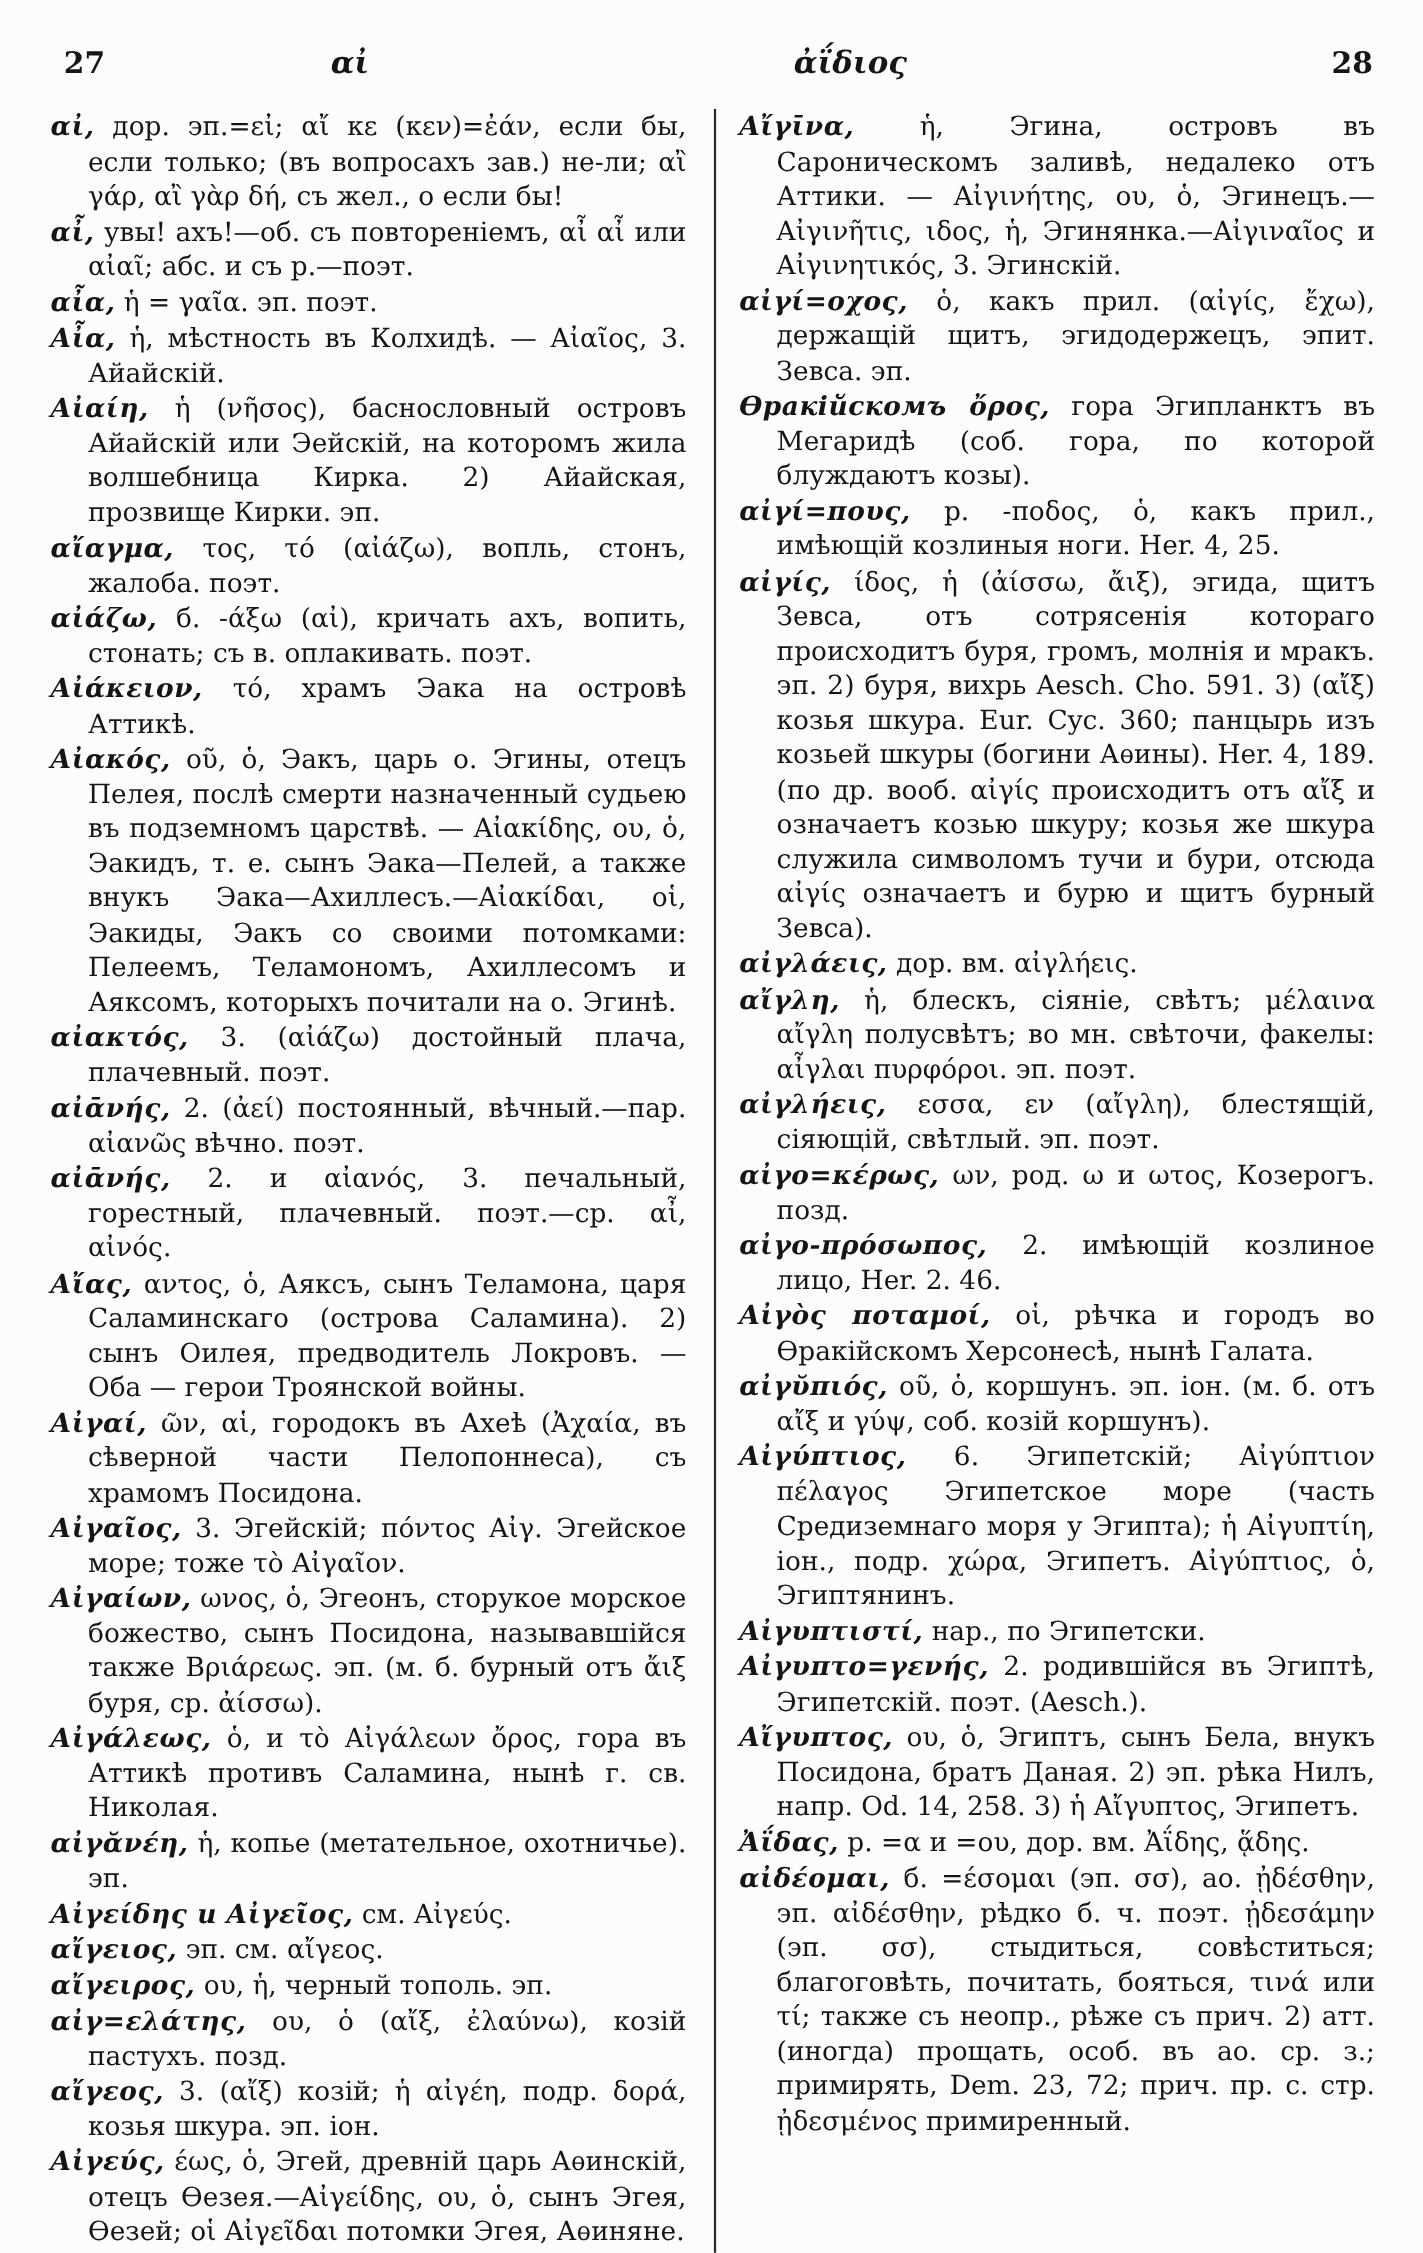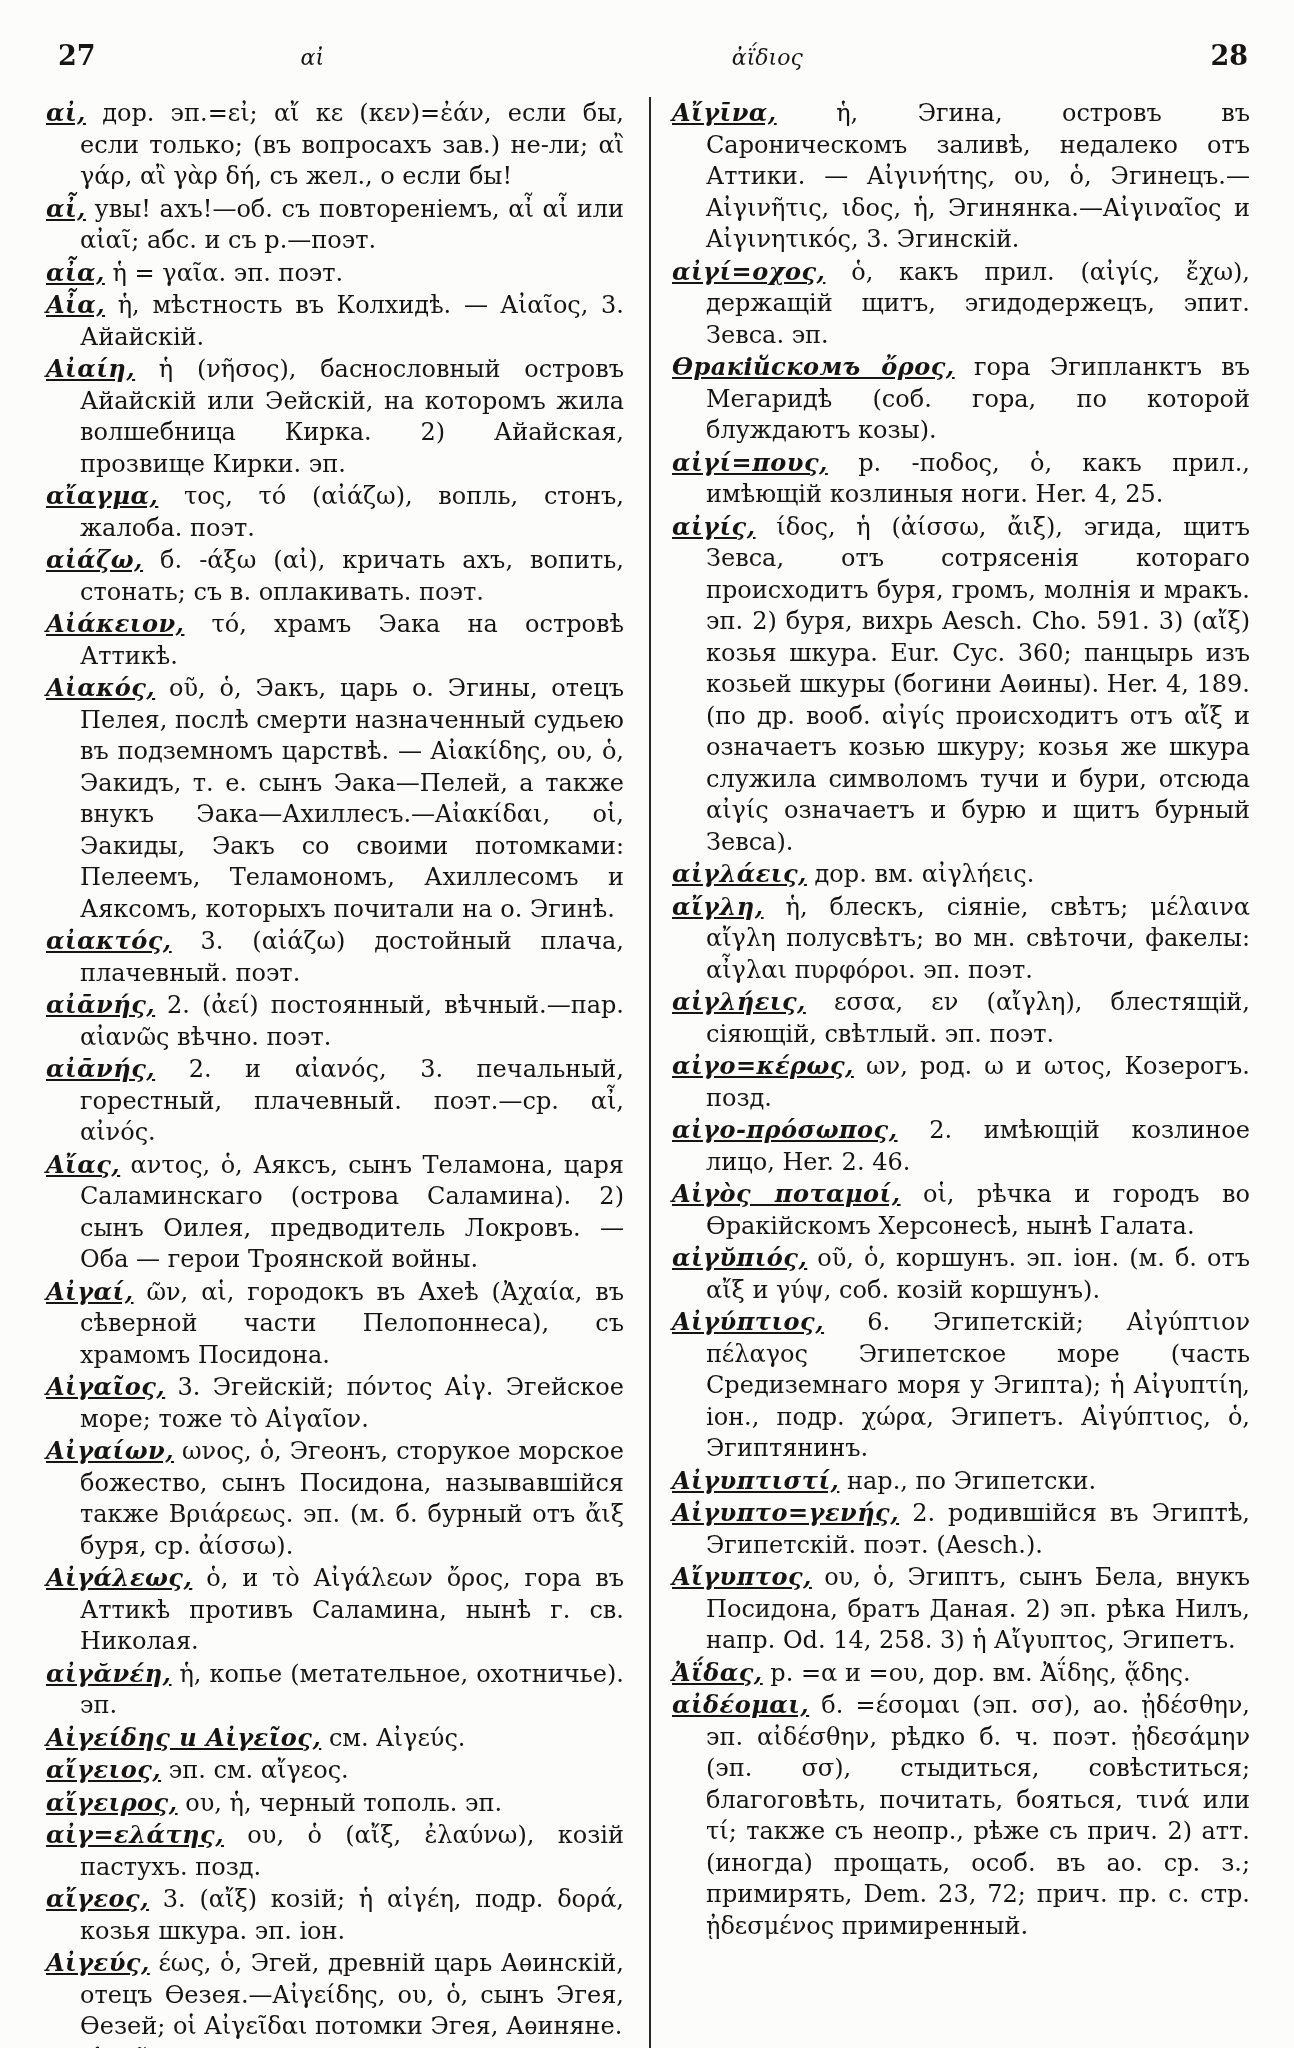--- a/index.html
+++ b/index.html
@@ -19,22 +19,22 @@
     display: flex;
     align-items: baseline;
     font-size: 27px;
     margin-bottom: 26px;
   }
   .pageno { font-weight: bold; font-family: "DejaVu Serif", serif; }
   .pageno.left { margin-left: 12px; }
   .pageno.right { margin-right: 6px; }
   .rhead {
     font-style: italic;
-    font-weight: normal;
-    font-size: 22px;
+    font-weight: bold;
+    font-size: 28px;
   }
   .rh-spacer-a { width: 205px; }
   .rh-fill { flex: 1; }
   .columns {
     display: flex;
     align-items: stretch;
   }
   .column {
     width: 578px;
     text-align: justify;
@@ -49,21 +49,20 @@
   .entry {
     margin: 0;
     padding-left: 34px;
     text-indent: -34px;
   }
   .entry.indent { padding-left: 60px; text-indent: -34px; }
   .head {
     font-weight: bold;
     font-style: italic;
     letter-spacing: 0.5px;
-    text-decoration: underline;
   }
   .body { }
 </style>
 </head>
 <body>
 
 <div class="page">
 
   <div class="running-header">
     <span class="pageno left">27</span>

